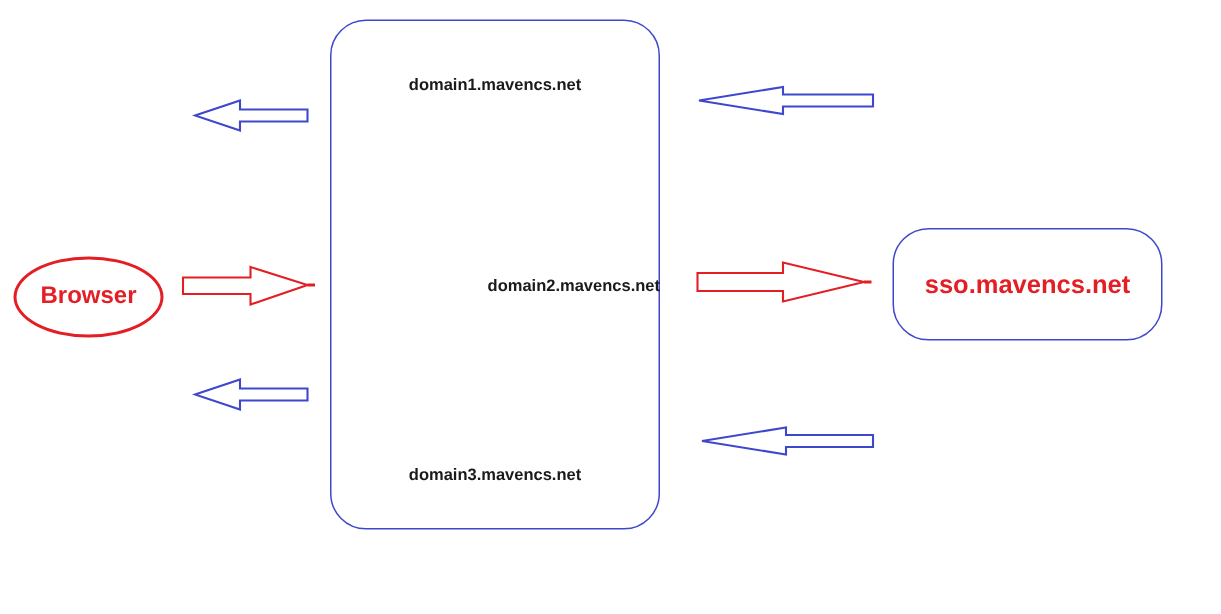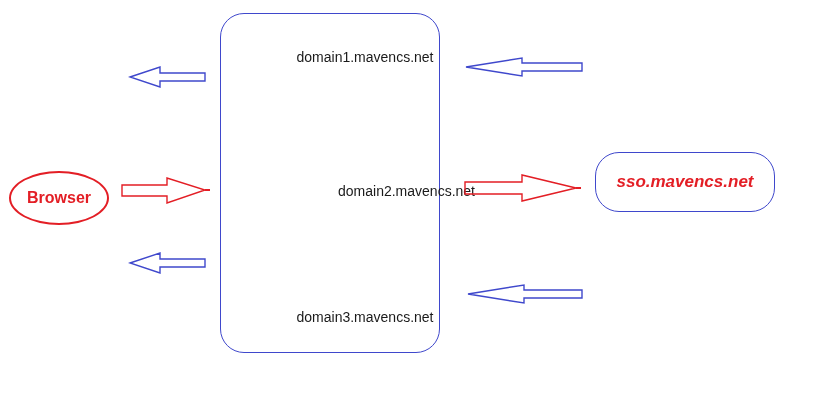--- a/index.html
+++ b/index.html
@@ -23,33 +23,32 @@
   .domain-box{
     position:absolute;left:220px;top:13px;width:220px;height:340px;
     border:1px solid var(--blue,#3f48cc);
     border-radius:24px;
     box-sizing:border-box;
   }
   .domain-label{
     position:absolute;left:220px;width:220px;
     text-align:center;
     color:var(--ink,#1a1a1a);
-    font-weight:400;font-size:14px;line-height:22px;
+    font-weight:700;font-size:11px;line-height:22px;
     white-space:nowrap;
-    padding-left:35px;
   }
   .d1{top:46px;}
   .d2{top:180px;text-align:right;}
   .d3{top:306px;text-align:center;}
   .sso-box{
-    position:absolute;left:595px;top:152px;width:180px;height:60px;
+    position:absolute;left:595px;top:152px;width:180px;height:75px;
     border:1px solid var(--blue,#3f48cc);
     border-radius:24px;
     box-sizing:border-box;
-    display:flex;align-items:center;justify-content:center;font-style:italic;
+    display:flex;align-items:center;justify-content:center;
   }
   .sso-box span{
     color:var(--red,#e31e25);
     font-weight:700;font-size:17px;white-space:nowrap;
   }
   .arrow{position:absolute;}
   .arrow svg{display:block;}
   .stroke-blue{stroke:var(--blue,#3f48cc);}
   .stroke-red{stroke:var(--red,#e31e25);}
 </style>

